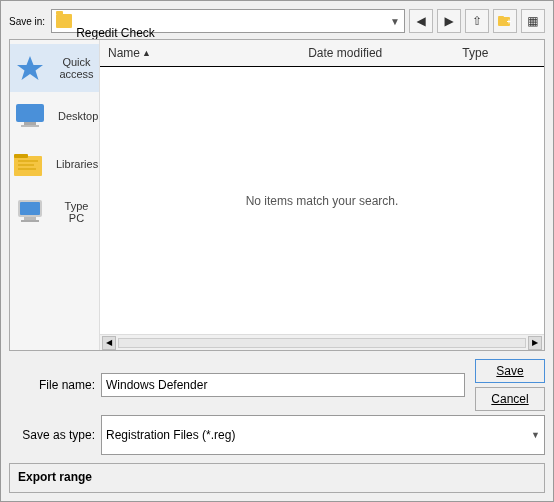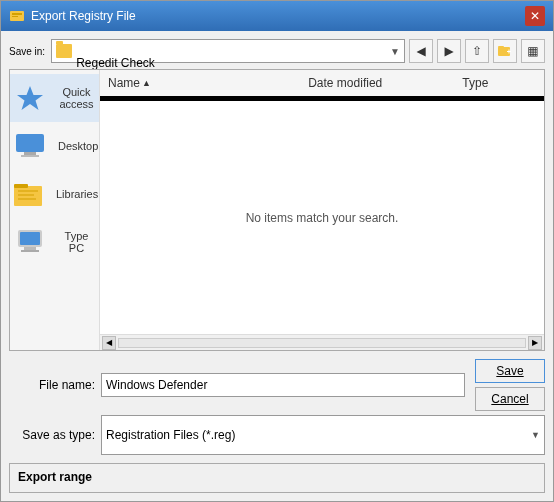--- a/index.html
+++ b/index.html
@@ -157,21 +157,21 @@
       color: #333;
     }
     .file-list {
       flex: 1;
       display: flex;
       flex-direction: column;
       overflow: hidden;
     }
     .file-list-header {
       display: flex;
-      border-bottom: 5px solid #000000;
+      border-bottom: 1px solid #000000;
       background: #f5f5f5;
       padding: 4px 0;
     }
     .col-header {
       font-size: 12px;
       padding: 2px 8px;
       cursor: pointer;
       color: #333;
     }
     .col-name { flex: 2; display: flex; align-items: center; gap: 2px; }
@@ -305,32 +305,20 @@
       align-items: center;
       gap: 4px;
       flex: 1;
     }
   </style>
 </head>
 <body>
 
 <div class="dialog">
 
-  <div class="title-bar">
-    <div class="title-bar-left">
-
-      <svg width="16" height="16" viewBox="0 0 16 16">
-        <rect x="1" y="3" width="14" height="10" rx="1" fill="#f5c542"></rect>
-        <rect x="3" y="5" width="10" height="2" fill="#d4a000"></rect>
-        <rect x="3" y="8" width="6" height="1" fill="#d4a000"></rect>
-      </svg>
-      <span class="title-text">Export Registry File</span>
-    </div>
-    <button class="title-close">✕</button>
-  </div>
 
   <div class="dialog-body">
 
     <div class="save-in-row">
       <span class="save-in-label">Save in:</span>
       <div class="save-in-toolbar">
         <div class="path-dropdown">
           <div class="path-folder-icon"></div>
           <span class="path-text">Regedit Check</span>
           <span class="path-arrow">▼</span>

